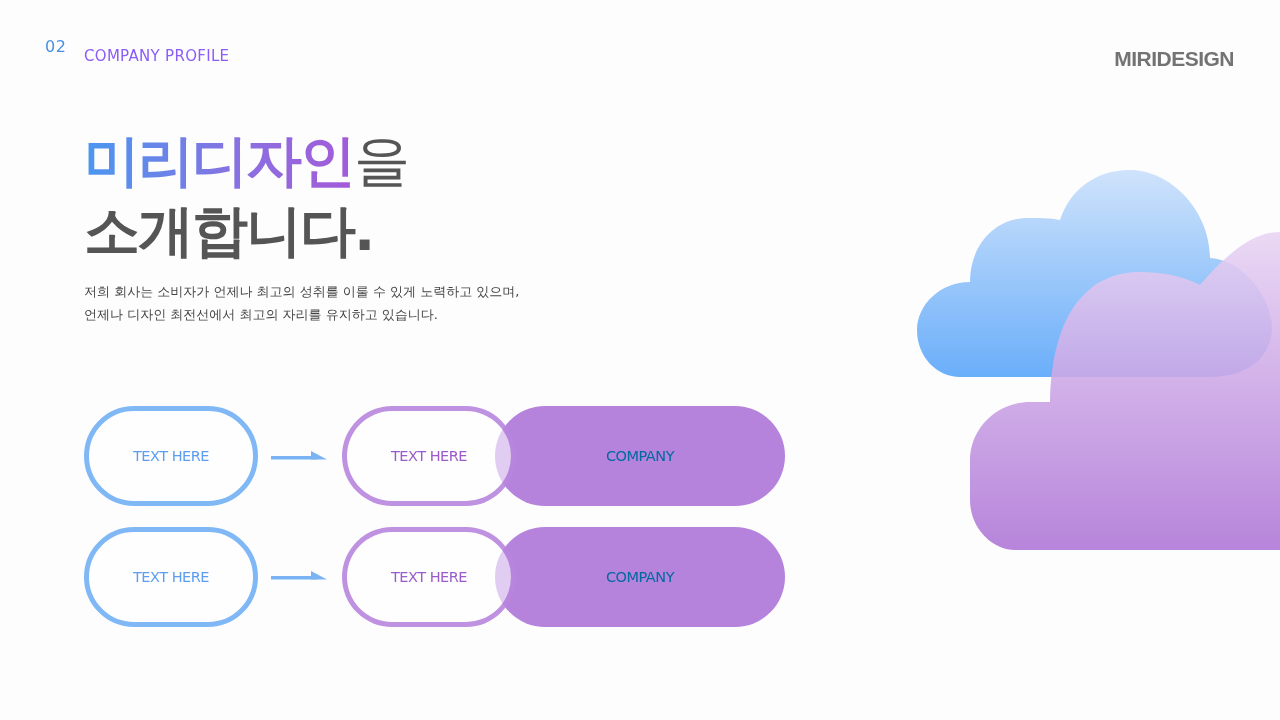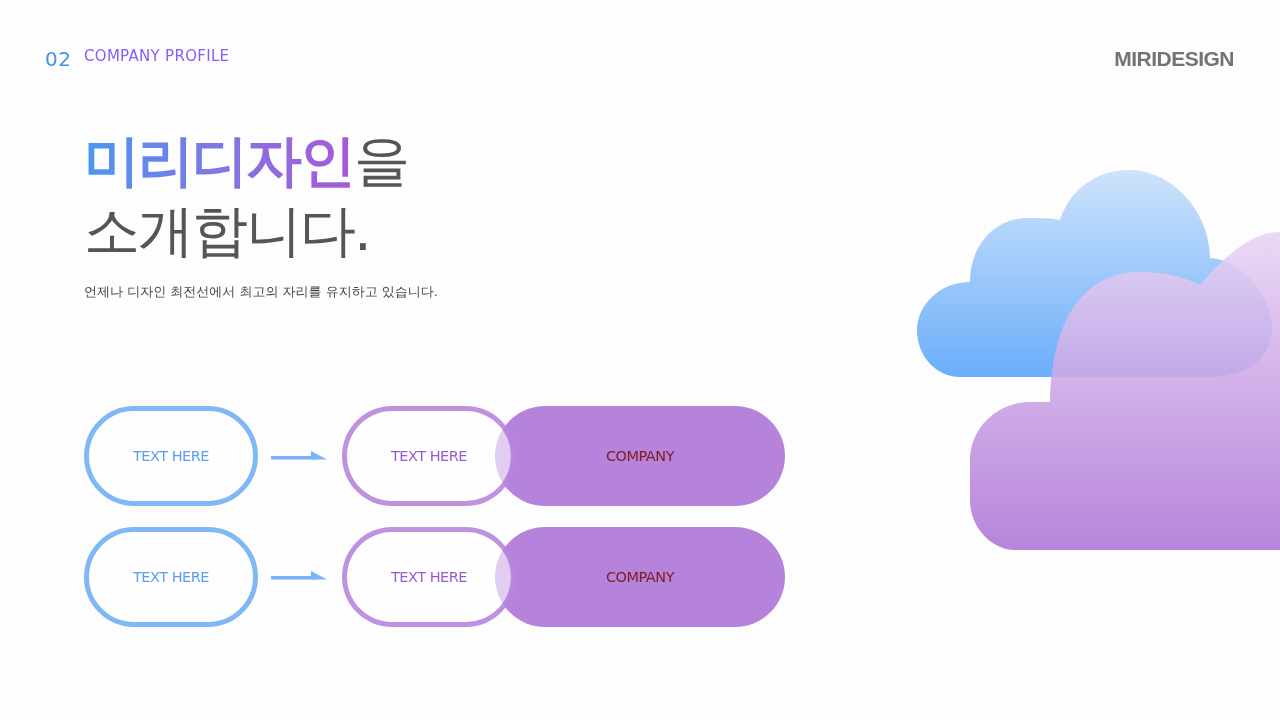--- a/index.html
+++ b/index.html
@@ -1,52 +1,53 @@
 <!DOCTYPE html>
 <html><head>
 <meta charset="utf-8">
 <style>
   * { margin: 0; padding: 0; box-sizing: border-box; }
   html, body { width: 1280px; height: 720px; overflow: hidden; background: #fdfdfe; }
   body { position: relative; font-family: "DejaVu Sans", "Liberation Sans", sans-serif; color: #333; }
 
-  .header-num { position: absolute; left: 45px; top: 47px; font-size: 20px; color: #4a90e2; letter-spacing: 0.5px; }
+  .header-num { position: absolute; left: 45px; top: 37px; font-size: 16px; color: #4a90e2; letter-spacing: 0.5px; }
   .header-title { position: absolute; left: 84px; top: 47px; font-size: 15px; color: #8b5cf6; letter-spacing: 0.3px; }
   .logo { position: absolute; right: 46px; top: 47px; font-family: "Liberation Sans", sans-serif; font-weight: bold; font-size: 21px; color: #737373; letter-spacing: -0.5px; }
 
   .headline { position: absolute; left: 84px; top: 126px; font-size: 56px; line-height: 70px; color: #444; font-weight: 300; letter-spacing: -2px; }
   .headline .grad { font-weight: bold; background: linear-gradient(90deg, #4a98f0 0%, #8b6fe0 60%, #a45ad8 100%); -webkit-background-clip: text; background-clip: text; color: transparent; }
   .headline .thin { font-weight: normal; color: #555; }
-  .headline-line2 { display: block; font-weight: normal; color: #555; }
+  .headline-line2 { display: block; font-weight: bold; color: #555; }
 
   .desc { position: absolute; left: 84px; top: 281px; font-size: 13px; line-height: 22.5px; color: #444; }
   .desc p { white-space: nowrap; }
 
   .pill-outline { position: absolute; width: 174px; height: 100px; border-radius: 50px; border: 5px solid; display: flex; align-items: center; justify-content: center; font-size: 14.5px; letter-spacing: -0.5px; background: rgba(255,255,255,0.6); }
   .pill-blue { border-color: #80b8f6; color: #5d9df0; }
   .pill-purple { border-color: rgba(170,110,215,0.75); color: #9a5ccc; }
-  .pill-fill { position: absolute; width: 290px; height: 100px; border-radius: 50px; background: rgba(168,108,214,0.85); display: flex; align-items: center; justify-content: center; color: #7f1d1d; font-size: 14.5px; letter-spacing: -0.5px; }
+  .pill-fill { position: absolute; width: 290px; height: 100px; border-radius: 50px; background: rgba(168,108,214,0.85); display: flex; align-items: center; justify-content: center; color: #0369a1; font-size: 14.5px; letter-spacing: -0.5px; }
 
   .arrow { position: absolute; width: 56px; height: 12px; }
 
   .clouds { position: absolute; left: 900px; top: 160px; width: 380px; height: 400px; }
 </style>
 </head>
 <body>
 
 <div class="header-num">02</div>
 <div class="header-title">COMPANY PROFILE</div>
 <div class="logo">MIRIDESIGN</div>
 
 <div class="headline">
   <span class="grad">미리디자인</span><span class="thin">을</span>
   <span class="headline-line2">소개합니다.</span>
 </div>
 
 <div class="desc">
+  <p>저희 회사는 소비자가 언제나 최고의 성취를 이룰 수 있게 노력하고 있으며,</p>
   <p>언제나 디자인 최전선에서 최고의 자리를 유지하고 있습니다.</p>
 </div>
 
 <div class="pill-outline pill-blue" style="left:84px; top:406px;">
   <span>TEXT HERE</span>
 </div>
 <svg class="arrow" style="left:271px; top:451px;" viewBox="0 0 56 12">
   <rect x="0" y="5" width="46" height="3.5" fill="#7ab3f3"></rect>
   <polygon points="40,0 56,8.5 40,8.5" fill="#7ab3f3"></polygon>
 </svg>

